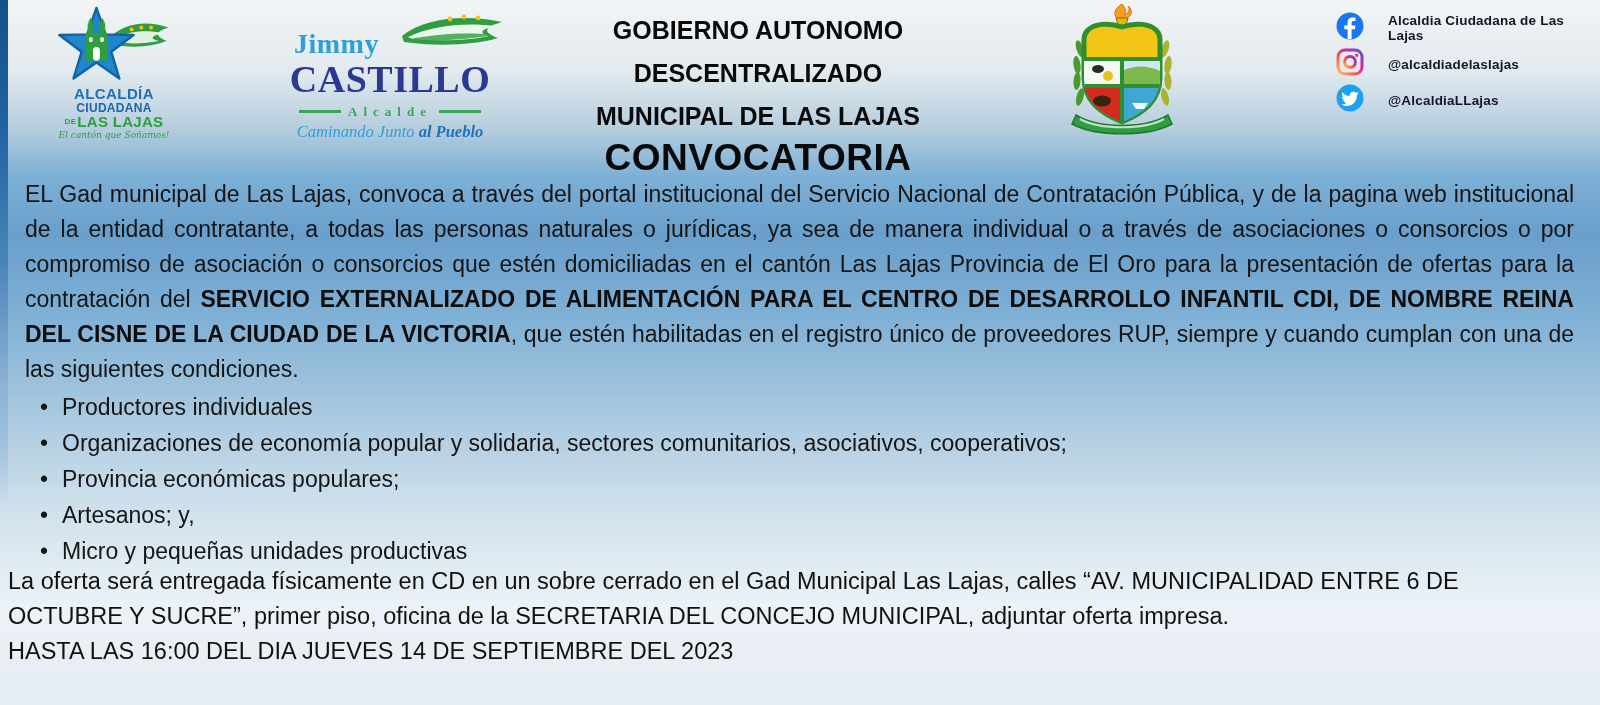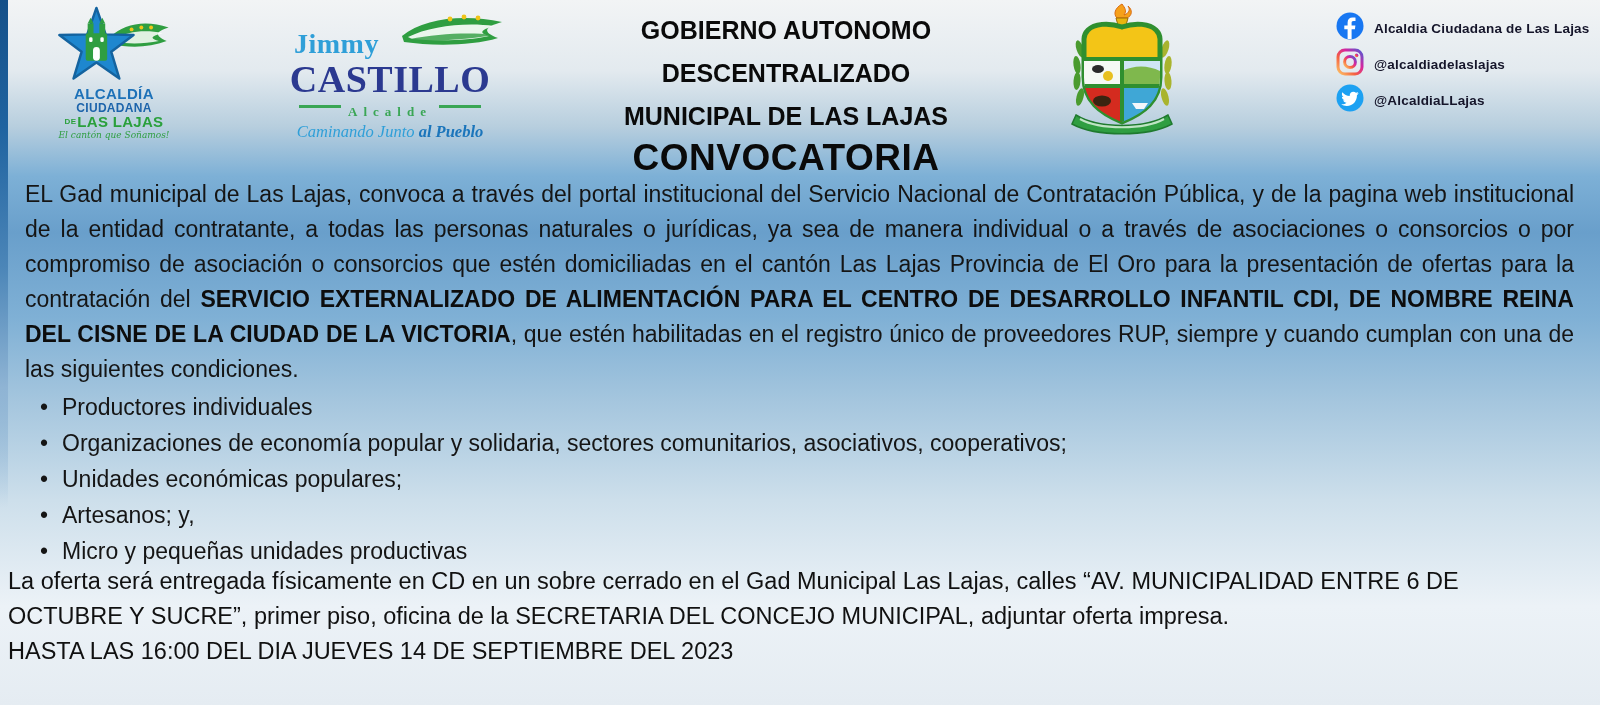--- a/index.html
+++ b/index.html
@@ -20,37 +20,37 @@
   .alc-line2{color:#1d64ab;font-weight:800;font-size:12px;letter-spacing:.3px;}
   .alc-line3{color:#2aa03c;font-weight:800;font-size:15px;letter-spacing:.3px;}
   .alc-line3 .de{font-size:8px;vertical-align:3px;margin-right:1px;}
   .alc-tagline{color:#2f9e41;font-size:9px;font-style:italic;font-family:"DejaVu Serif",serif;margin-top:1px;}
 
   .castillo-logo{position:absolute;left:282px;top:24px;width:216px;text-align:center;line-height:1;font-family:Liberation Serif, serif;}
   .cast-row1{position:relative;height:34px;}
   .cast-jimmy{position:absolute;left:12px;top:6px;color:#2f9fd8;font-weight:800;font-size:28px;letter-spacing:.5px;}
   .cast-swoosh{position:absolute;right:-8px;top:-14px;}
   .cast-name{color:#2b3990;font-weight:800;font-size:38px;letter-spacing:.5px;margin-top:2px;}
-  .cast-role{display:flex;align-items:flex-start;justify-content:center;gap:7px;margin-top:7px;}
+  .cast-role{display:flex;align-items:center;justify-content:center;gap:7px;margin-top:7px;}
   .cast-role .bar{width:42px;height:2.5px;background:#3aa655;}
   .cast-role .txt{color:#3aa655;font-size:13px;font-weight:700;letter-spacing:6px;}
   .cast-slogan{margin-top:6px;font-style:italic;font-size:16.5px;}
   .cast-slogan .s1{color:#2f9fd8;}
   .cast-slogan .s2{color:#1b75bb;font-weight:800;}
 
-  .org-title{position:absolute;left:786px;top:16px;transform:translateX(-50%);
+  .org-title{position:absolute;left:758px;top:16px;transform:translateX(-50%);
     text-align:center;color:#0a0a0a;white-space:nowrap;}
   .org-l1,.org-l2{font-size:25px;font-weight:700;margin:0 0 14px 0;}
   .org-l3{font-size:25px;font-weight:700;margin:0 0 6px 0;}
   .org-heading{font-size:37px;font-weight:800;letter-spacing:.5px;margin:0;}
 
   .coat{position:absolute;left:1064px;top:3px;}
 
   .social{position:absolute;left:1336px;top:14px;}
-  .social-row{display:flex;align-items:center;gap:10px;margin-bottom:8px;height:28px;}
+  .social-row{display:flex;align-items:center;gap:24px;margin-bottom:8px;height:28px;}
   .social-row .handle{font-size:13.5px;font-weight:700;color:#15152a;letter-spacing:.2px;}
 
   
   .content{position:absolute;left:25px;right:26px;top:177px;color:#151515;}
   .para{font-size:23px;line-height:35px;text-align:justify;margin:0;}
   .para .bold{font-weight:700;color:#0d0d0d;}
   .bullets{margin:2px 0 0 15px;padding:0;list-style:none;}
   .bullets li{font-size:23px;line-height:36px;padding-left:22px;position:relative;}
   .bullets li::before{content:"\2022";position:absolute;left:0;top:0;font-size:23px;color:#151515;}
   .footer{position:absolute;left:8px;right:30px;top:564px;color:#111;}
@@ -200,21 +200,21 @@
     </span>
     <span class="handle">@AlcaldiaLLajas</span>
   </div>
 </div>
 
 <div class="content">
   <p class="para"><span>EL Gad municipal de Las Lajas, convoca a través del portal institucional del Servicio Nacional de Contratación Pública, y de la pagina web institucional de la entidad contratante, a todas las personas naturales o jurídicas, ya sea de manera individual o a través de asociaciones o consorcios o por compromiso de asociación o consorcios que estén domiciliadas en el cantón Las Lajas Provincia de El Oro para la presentación de ofertas para la contratación del </span><span class="bold">SERVICIO EXTERNALIZADO DE ALIMENTACIÓN PARA EL CENTRO DE DESARROLLO INFANTIL CDI, DE NOMBRE REINA DEL CISNE DE LA CIUDAD DE LA VICTORIA</span><span>, que estén habilitadas en el registro único de proveedores RUP, siempre y cuando cumplan con una de las siguientes condiciones.</span></p>
   <ul class="bullets">
     <li><span>Productores individuales</span></li>
     <li><span>Organizaciones de economía popular y solidaria, sectores comunitarios, asociativos, cooperativos;</span></li>
-    <li><span>Unidades económicas populares;</span></li>
+    <li><span>Provincia económicas populares;</span></li>
     <li><span>Artesanos; y,</span></li>
     <li><span>Micro y pequeñas unidades productivas</span></li>
   </ul>
 </div>
 
 <div class="footer">
   <p>La oferta será entregada físicamente en CD en un sobre cerrado en el Gad Municipal Las Lajas, calles “AV. MUNICIPALIDAD ENTRE 6 DE OCTUBRE Y SUCRE”, primer piso, oficina de la SECRETARIA DEL CONCEJO MUNICIPAL, adjuntar oferta impresa.</p>
   <p>HASTA LAS 16:00 DEL DIA JUEVES 14 DE SEPTIEMBRE DEL 2023</p>
 </div>
 

